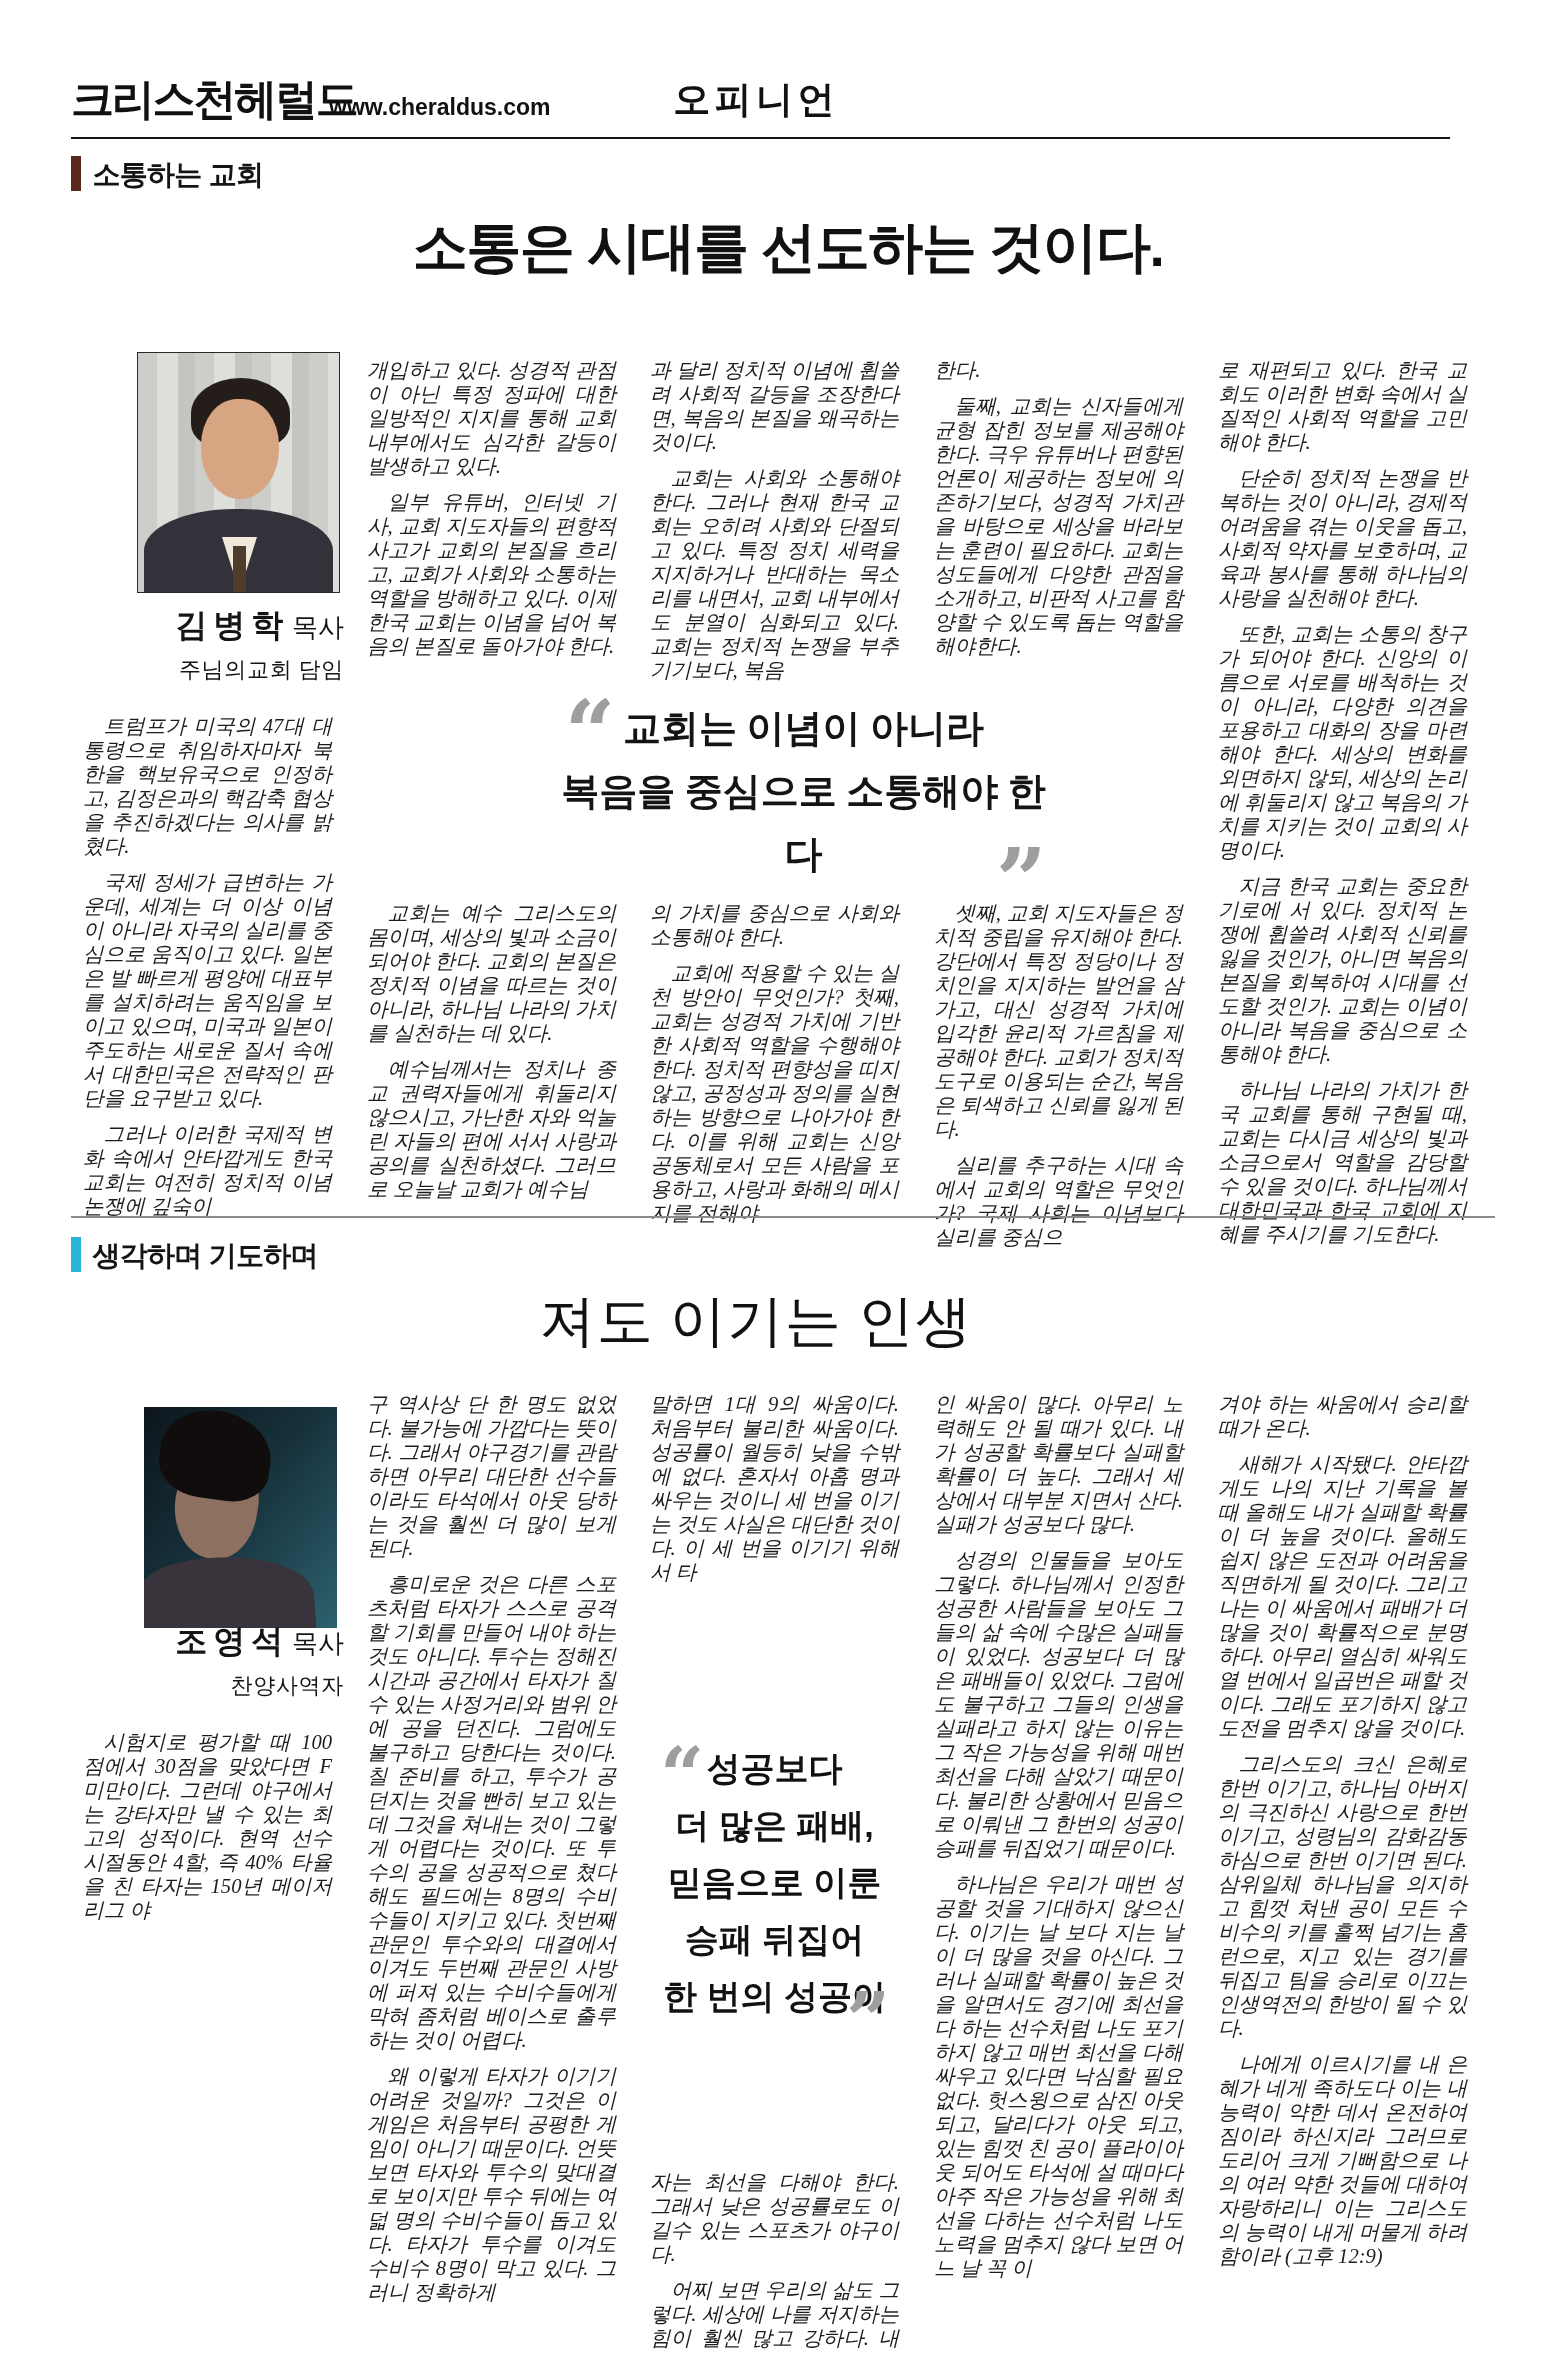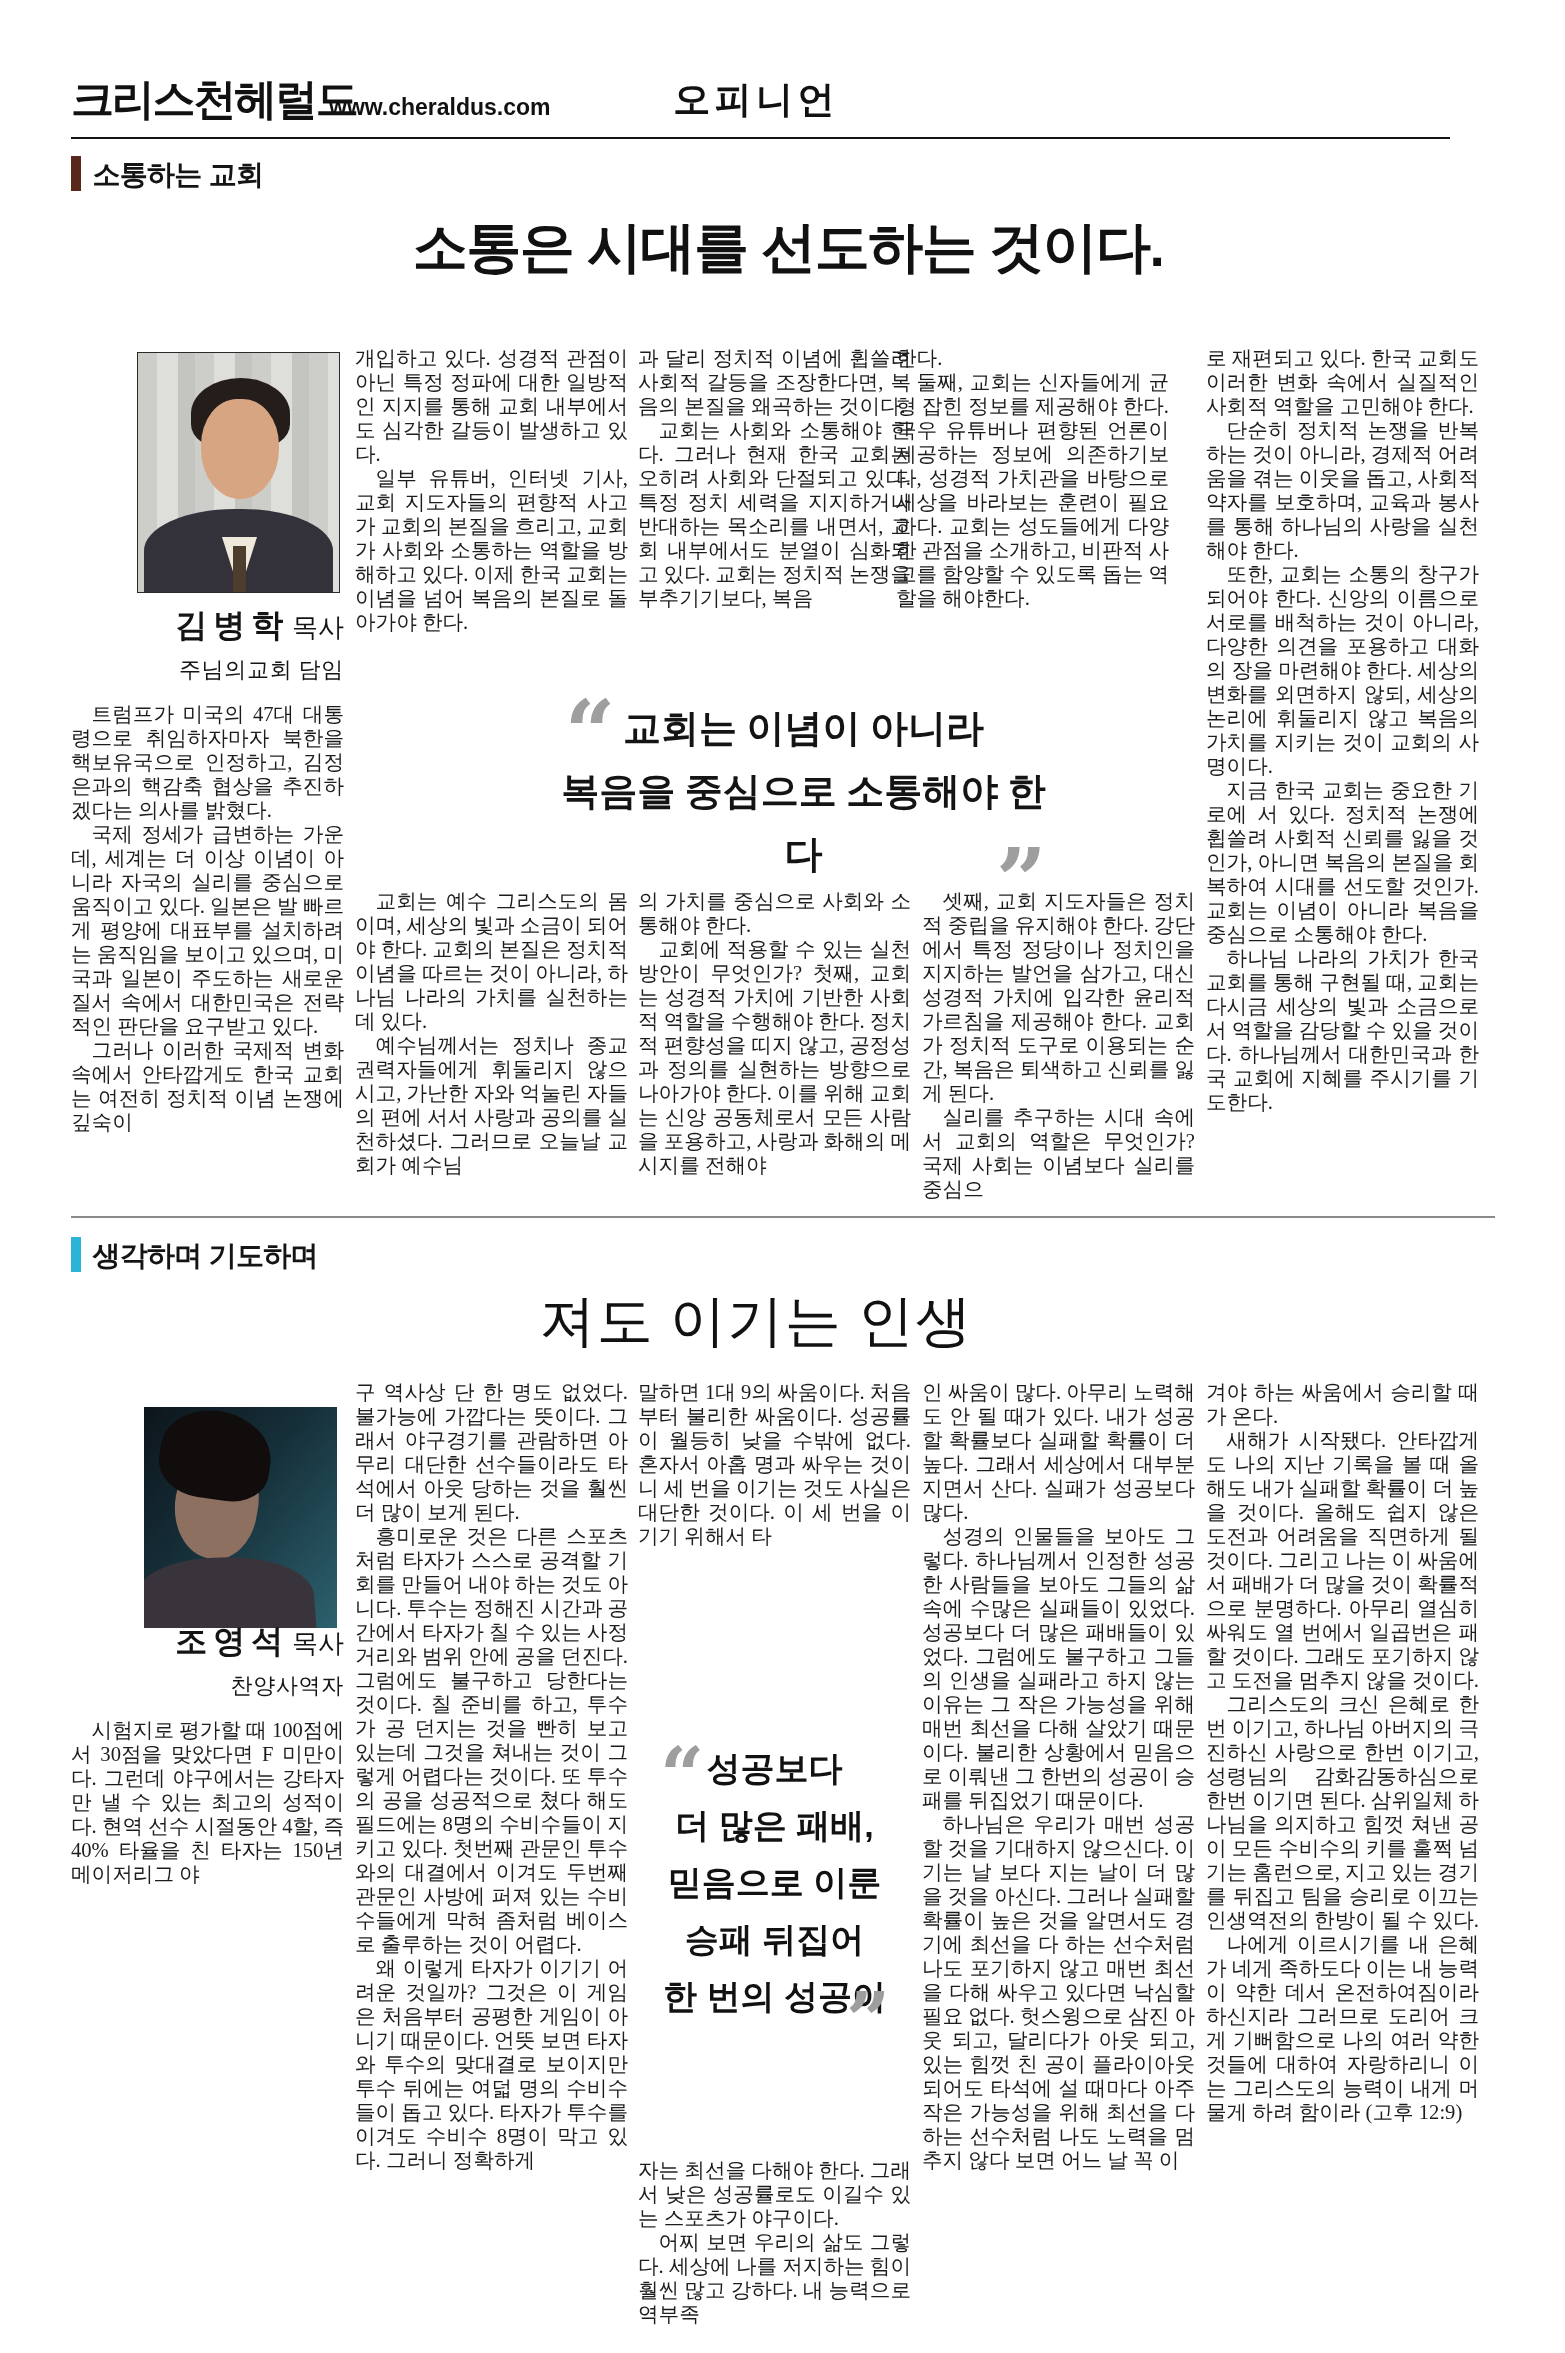--- a/index.html
+++ b/index.html
@@ -97,31 +97,31 @@
   .byline-suffix { font-size: 26px; letter-spacing: 0; }
   .byline-role { font-size: 22px; margin-top: 7.4px; letter-spacing: 0.7px; }
 
   
   .col {
     position: absolute; width: 273px;
     font-size: 20.6px; line-height: 24px;
     text-align: justify; word-break: break-all;
     color: #1c1c1c;
   }
-  .col p { margin: 0; }
+  .col p { margin: 12px; font-style: italic; }
   .col p.par { text-indent: 20.6px; }
   .col p.cont { text-indent: 0; }
 
   
   .a1-c0 { left: 71px;  top: 702px;  }
   .a1-c1t { left: 355px; top: 346px; }
   .a1-c1b { left: 355px; top: 889px; }
   .a1-c2t { left: 638px; top: 346px; }
   .a1-c2b { left: 638px; top: 889px; }
-  .a1-c3t { left: 896px; top: 346px; }
+  .a1-c3t { left: 922px; top: 346px; }
   .a1-c3b { left: 922px; top: 889px; }
   .a1-c4 { left: 1206px; top: 346px; }
 
   
   .a2-c0 { left: 71px;  top: 1718px; }
   .a2-c1 { left: 355px; top: 1380px; }
   .a2-c2t { left: 638px; top: 1380px; }
   .a2-c2b { left: 638px; top: 2158px; }
   .a2-c3 { left: 922px; top: 1380px; }
   .a2-c4 { left: 1206px; top: 1380px; }

